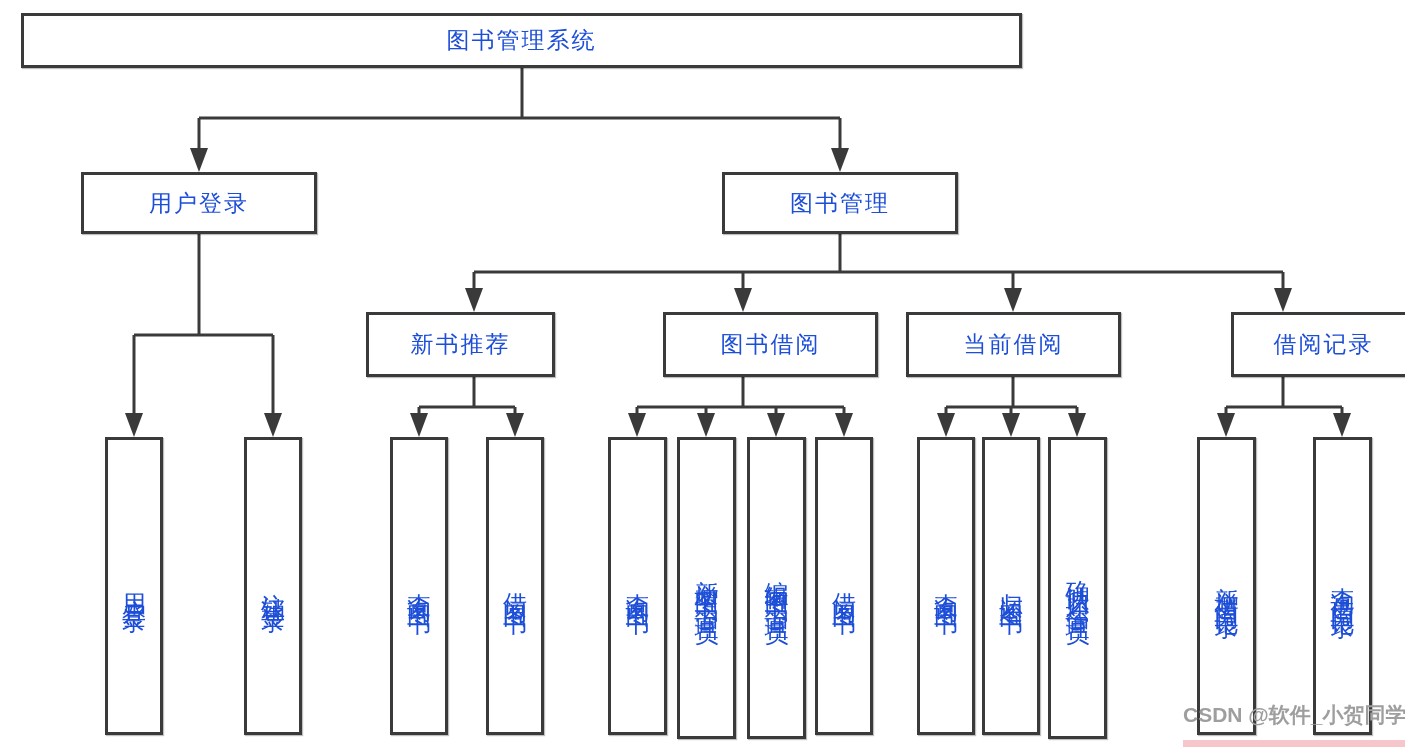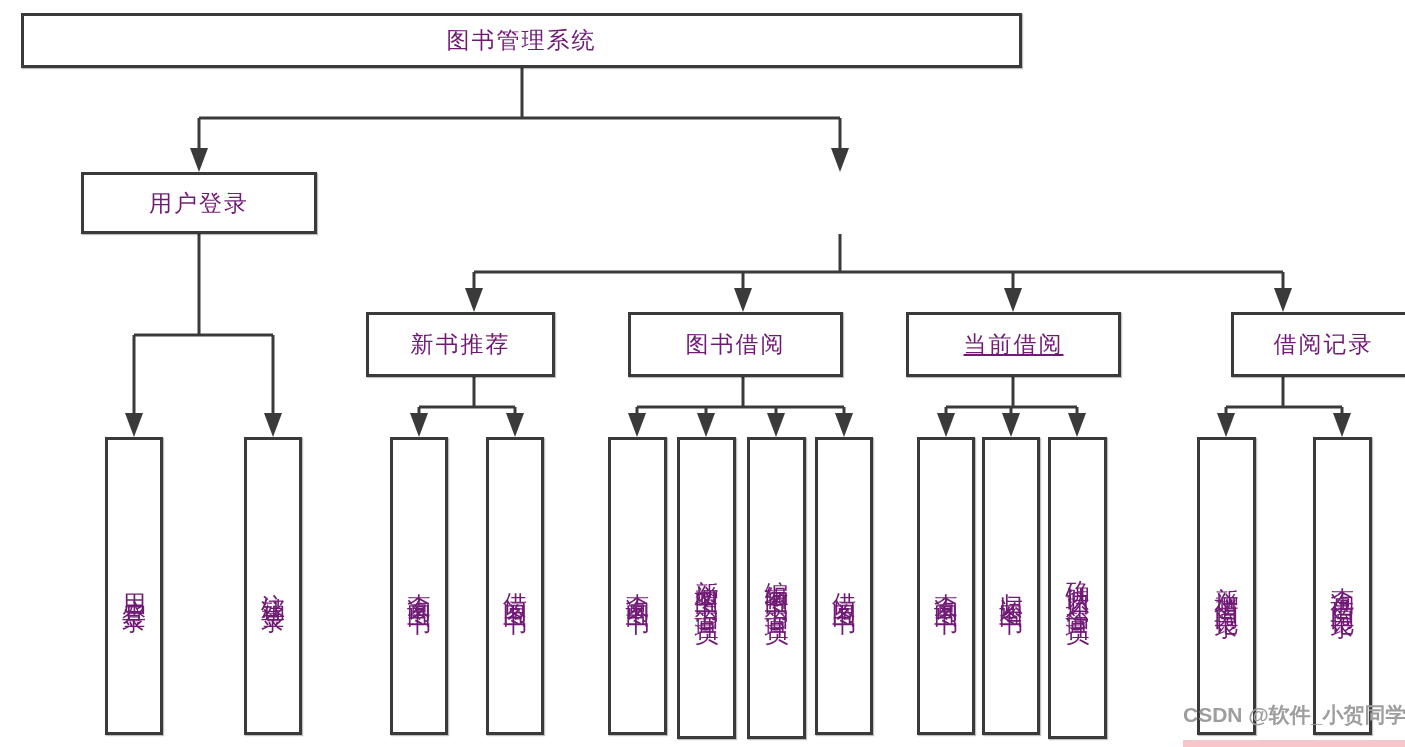--- a/index.html
+++ b/index.html
@@ -11,21 +11,21 @@
     overflow:hidden;
   }
   .wires{position:absolute;left:0;top:0;}
   .node{
     position:absolute;
     box-sizing:border-box;
     background:#ffffff;
     border:3px solid #3a3a3a;
     box-shadow:1px 1px 1px rgba(0,0,0,0.25);
     display:flex;align-items:center;justify-content:center;
-    color:#701a75;
+    color:#1d4ed8;
   }
   .hbox{
     font-size:23px;
     letter-spacing:2px;
     white-space:nowrap;
   }
   .vbox .vlabel{
     writing-mode:vertical-rl;
     text-orientation:mixed;
     font-size:24px;
@@ -122,28 +122,31 @@
     </g>
   </svg>
 
   <div class="node hbox" style="left:21px;top:13px;width:1001px;height:55px;">
     <span>图书管理系统</span>
   </div>
 
   <div class="node hbox" style="left:81px;top:172px;width:236px;height:62px;">
     <span>用户登录</span>
   </div>
+  <div class="node hbox" style="left:722px;top:172px;width:236px;height:62px;">
+    <span>图书管理</span>
+  </div>
 
   <div class="node hbox" style="left:366px;top:312px;width:189px;height:65px;">
     <span>新书推荐</span>
   </div>
-  <div class="node hbox" style="left:628px;top:312px;width:215px;height:65px;">
+  <div class="node hbox" style="left:663px;top:312px;width:215px;height:65px;">
     <span>图书借阅</span>
   </div>
-  <div class="node hbox" style="left:906px;top:312px;width:215px;height:65px;text-decoration:underline;">
+  <div class="node hbox" style="left:906px;top:312px;width:215px;height:65px;">
     <span>当前借阅</span>
   </div>
   <div class="node hbox" style="left:1231px;top:312px;width:185px;height:65px;text-align:center;">
     <span>借阅记录</span>
   </div>
 
   <div class="node vbox" style="left:105px;top:437px;width:58px;height:298px;">
     <span class="vlabel">用户登录</span>
   </div>
   <div class="node vbox" style="left:244px;top:437px;width:58px;height:298px;">

